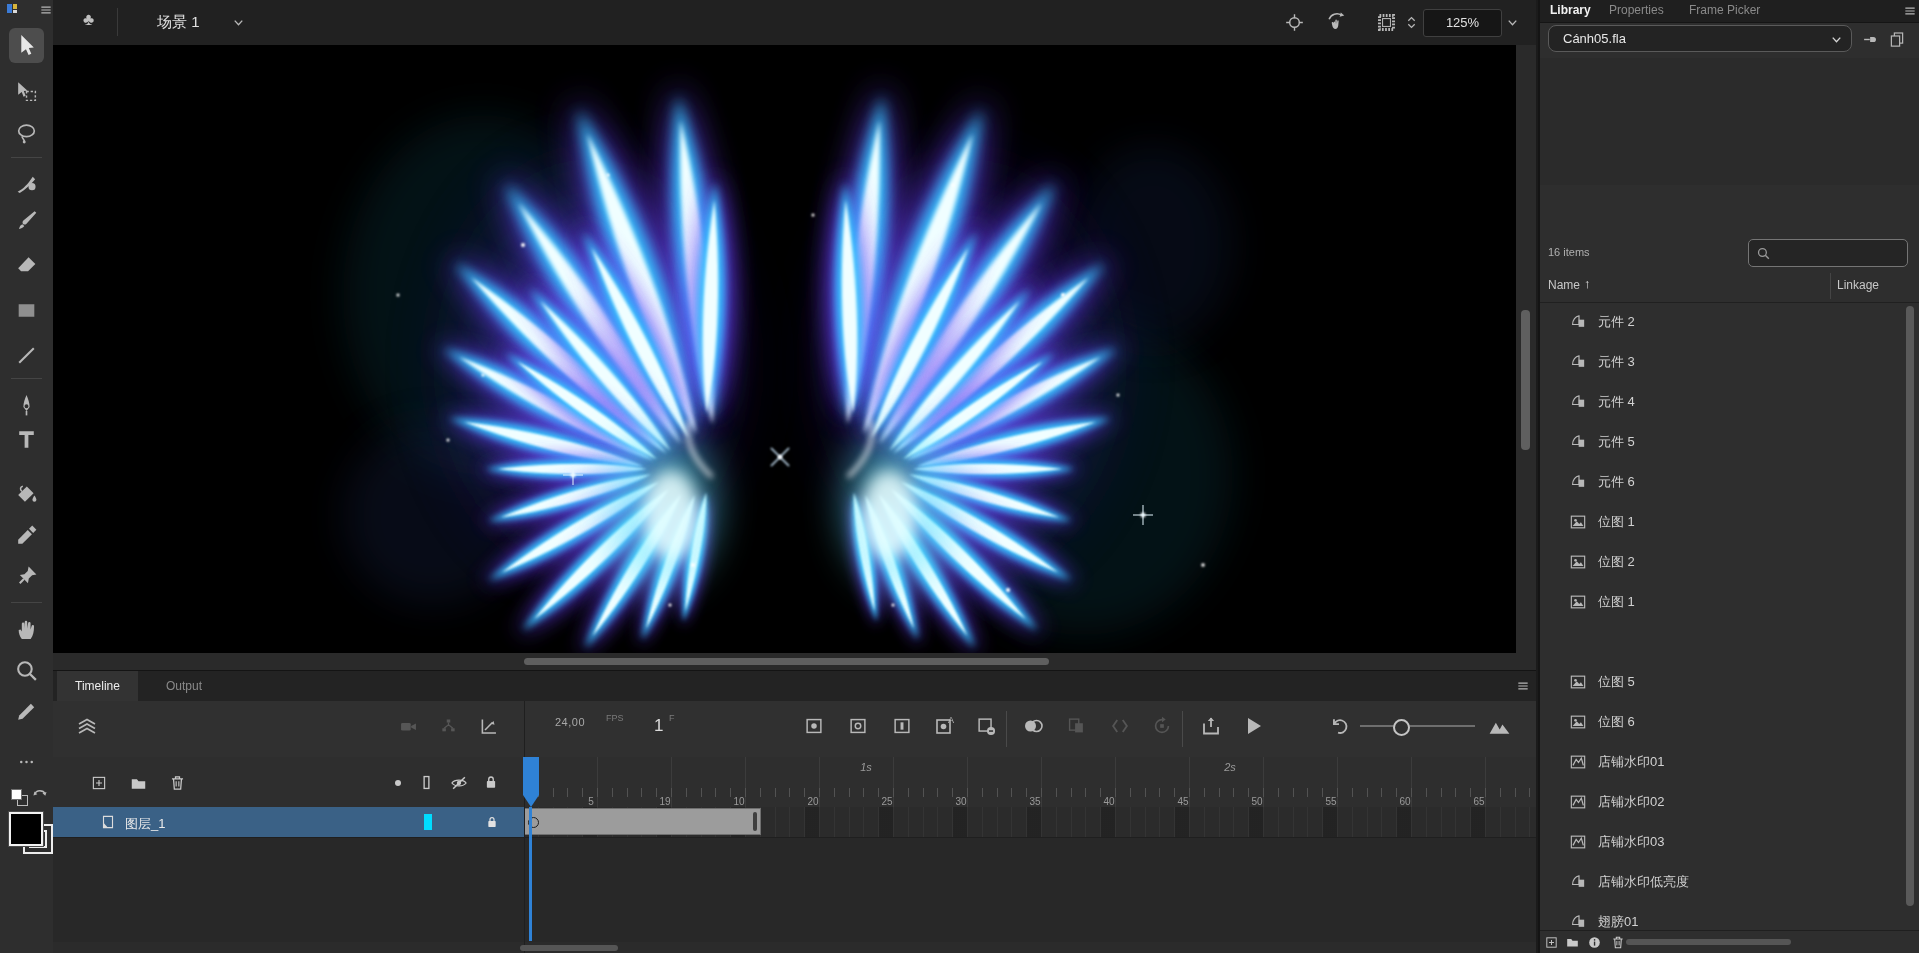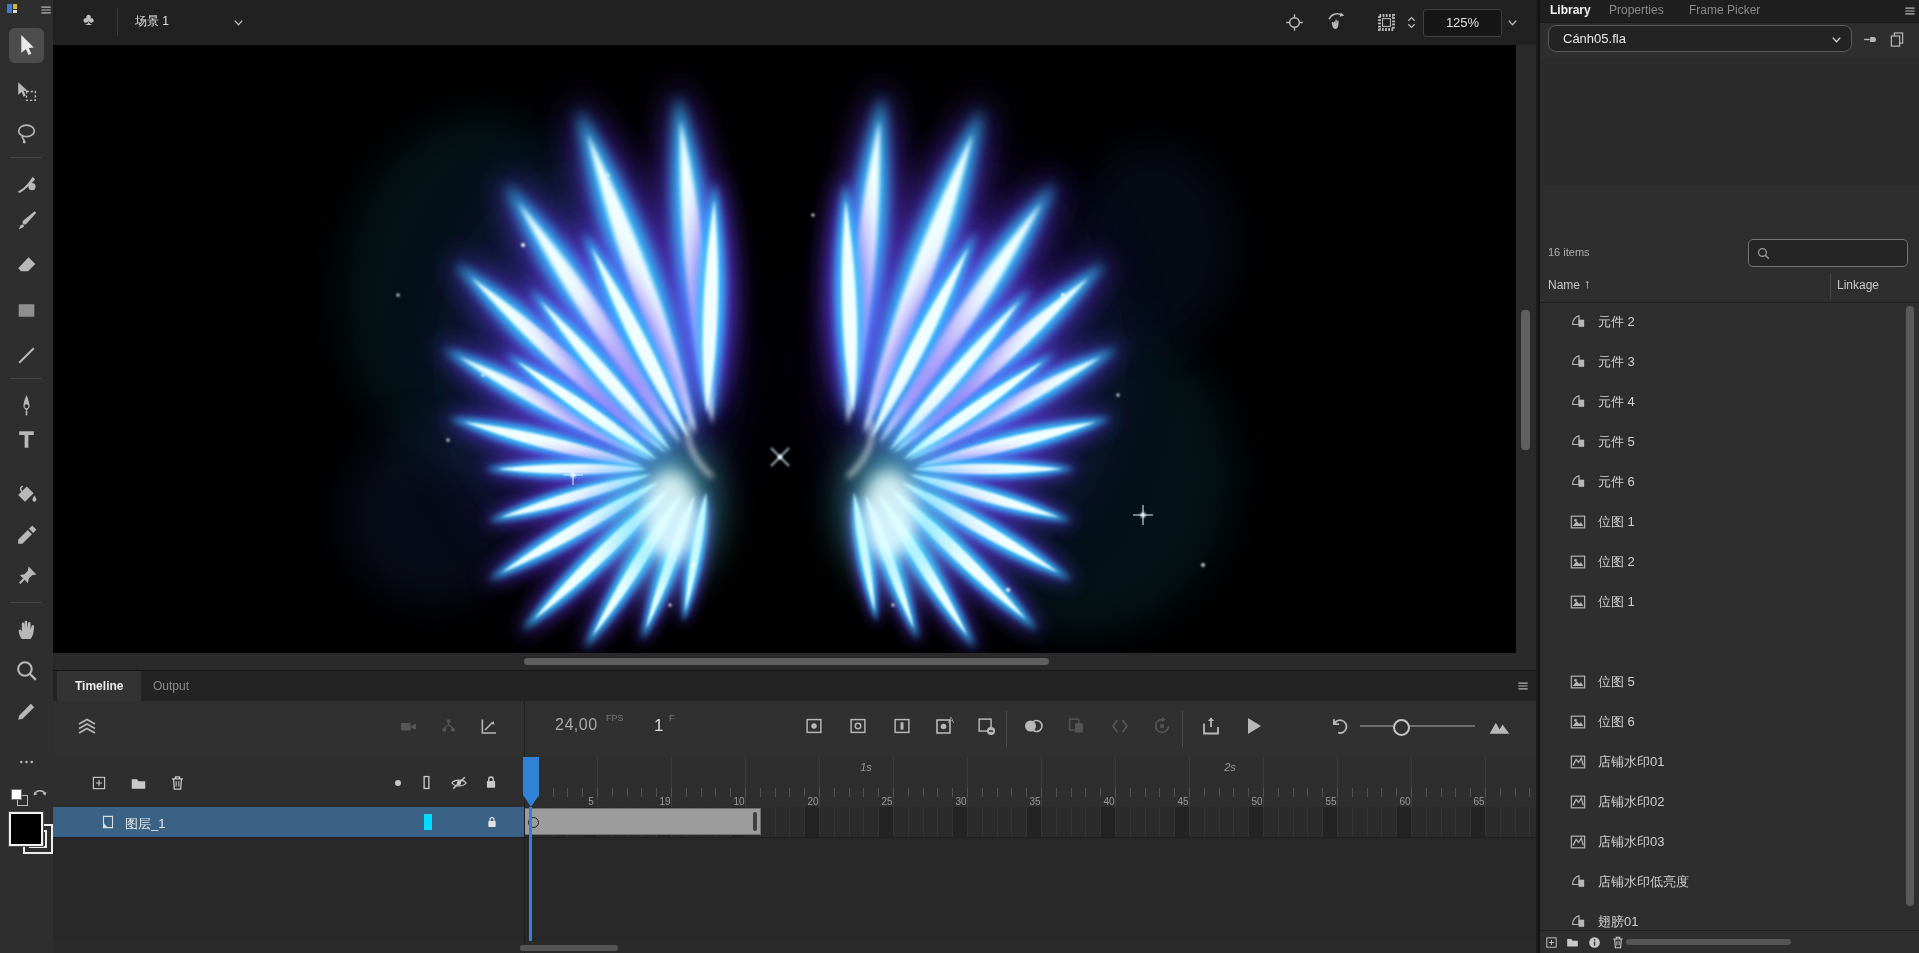--- a/index.html
+++ b/index.html
@@ -22,21 +22,21 @@
 
   
   #stage-wrap{left:53px;top:45px;width:1483px;height:625px;background:#2a2a2a;}
   #stage{position:absolute;left:0;top:0;width:1463px;height:608px;background:#000;overflow:hidden;}
   .sb-thumb{position:absolute;background:#5f5f5f;border-radius:4px;}
 
   
   #timeline{left:53px;top:670px;width:1483px;height:283px;background:#2b2b2b;border-top:1px solid #141414;}
   #tl-tabstrip{position:absolute;left:0;top:0;width:1483px;height:30px;background:#232323;}
   .tl-tab{position:absolute;top:0;height:30px;line-height:30px;padding:0 18px;font-size:12px;}
-  .tl-tab.active{background:#333333;color:#ececec;font-weight:bold;}
+  .tl-tab.active{background:#333333;color:#ececec;}
   .tl-tab.inactive{color:#8a8a8a;}
   #tl-toolbar{position:absolute;left:0;top:30px;width:1483px;height:56px;background:#303030;border-bottom:1px solid #232323;}
   .vsep{position:absolute;top:46px;width:1px;height:36px;background:#4a4a4a;}
   #tl-left-col{position:absolute;left:0;top:86px;width:471px;height:50px;background:#2e2e2e;}
   #tl-ruler{position:absolute;left:471px;top:86px;width:1012px;height:50px;background:#2e2e2e;overflow:hidden;
      background-image:repeating-linear-gradient(90deg,transparent 0 73px,#3c3c3c 73px 74px);}
   #tl-ticks{position:absolute;left:0;top:31px;width:1012px;height:9px;
      background-image:repeating-linear-gradient(90deg,transparent 0 13.8px,#525252 13.8px 14.8px);}
   .ruler-num{position:absolute;top:39px;transform:translateX(-50%);font-size:10px;color:#9a9a9a;}
   .sec-mark{position:absolute;top:4px;transform:translateX(-50%);font-size:11px;font-style:italic;color:#9a9a9a;}
@@ -45,21 +45,21 @@
      background-image:repeating-linear-gradient(90deg,transparent 0 13.8px,#343434 13.8px 14.8px),
                       repeating-linear-gradient(90deg,transparent 0 59.2px,rgba(0,0,0,0.18) 59.2px 74px);}
   #frame-span{position:absolute;left:0;top:1px;width:237px;height:27px;background:#9c9c9c;border:1px solid #6f6f6f;box-sizing:border-box;}
   #kf-circle{position:absolute;left:3px;top:8px;width:9px;height:9px;border:1.6px solid #1f1f1f;border-radius:50%;}
   #span-end{position:absolute;left:228px;top:3px;width:4px;height:19px;background:#3f3f3f;border-radius:2px;}
   #playhead-head{position:absolute;left:470px;top:86px;width:16px;height:50px;background:#2f82d6;
      clip-path:polygon(0 0,100% 0,100% 76%,50% 100%,0 76%);}
   #playhead-line{position:absolute;left:476px;top:136px;width:2.5px;height:134px;background:#2f82d6;}
   #tl-below{position:absolute;left:0;top:166px;width:1483px;height:104px;background:#282828;border-top:1px solid #1f1f1f;}
   #tl-colsep{position:absolute;left:471px;top:30px;width:1px;height:253px;background:#1f1f1f;}
-  .fps{font-size:16px;color:#a8a8a8;letter-spacing:.5px;}
+  .fps{font-size:11px;color:#a8a8a8;letter-spacing:.5px;}
   .fps-sup{font-size:9px;color:#7a7a7a;vertical-align:8px;margin-left:2px;}
   .curfr{font-size:17px;color:#dcdcdc;}
 
   
   #library{left:1538px;top:0;width:381px;height:953px;background:#2e2e2e;border-left:2px solid #141414;}
   #lib-tabstrip{position:absolute;left:0;top:0;width:381px;height:22px;background:#1f1f1f;border-bottom:1px solid #151515;}
   .lib-tab{position:absolute;top:0;height:22px;line-height:20px;font-size:12px;}
   #lib-doc{position:absolute;left:8px;top:25px;width:304px;height:27px;background:#232323;border:1px solid #5a5a5a;border-radius:8px;box-sizing:border-box;color:#e8e8e8;font-size:13px;line-height:25px;}
   #lib-preview{position:absolute;left:0;top:58px;width:381px;height:127px;background:#2b2b2b;}
   #lib-search{position:absolute;left:208px;top:239px;width:160px;height:28px;background:#252525;border:1px solid #757575;border-radius:5px;box-sizing:border-box;}
@@ -406,21 +406,21 @@
       </svg>
     <div class="abs" style="left:23px;top:824px;width:26px;height:26px;border:2px solid #ededed;background:#2e2e2e">
         <div class="abs" style="left:4px;top:4px;width:14px;height:14px;border:2px solid #ededed"></div>
       </div>
     <div class="abs" style="left:9px;top:812px;width:30px;height:30px;background:#000;border:2px solid #f2f2f2;box-shadow:0 0 0 1px #4a4a4a"></div>
   </div>
 
   <div id="topbar" class="abs">
     <span class="abs" style="left:30px;top:10px;font-size:17px;color:#c0c0c0">♣</span>
     <div id="scene-sep"></div>
-    <span class="abs" style="left:82px;top:13px;font-size:12px;color:#e0e0e0">场景 1</span>
+    <span class="abs" style="left:104px;top:13px;font-size:15px;color:#e0e0e0">场景 1</span>
     <svg class="ic abs" style="left:178px;top:15px" width="15" height="15">
         <use href="#i-chevdown"></use>
       </svg>
 
     <svg class="ic abs" style="left:1231px;top:12px" width="21" height="21">
         <use href="#i-crosshair"></use>
       </svg>
     <svg class="ic abs" style="left:1272px;top:11px" width="22" height="22">
         <use href="#i-rotatehand"></use>
       </svg>
@@ -523,21 +523,21 @@
         </g>
       </svg>
     </div>
     <div class="sb-thumb" style="left:471px;top:613px;width:525px;height:7px"></div>
     <div class="sb-thumb" style="left:1468px;top:265px;width:9px;height:140px"></div>
   </div>
 
   <div id="timeline" class="abs">
     <div id="tl-tabstrip">
       <div class="tl-tab active" style="left:4px">Timeline</div>
-      <div class="tl-tab inactive" style="left:82px">Output</div>
+      <div class="tl-tab inactive" style="left:95px">Output</div>
       <svg class="ic abs" style="left:1463px;top:8px" width="14" height="14">
           <use href="#i-menu"></use>
         </svg>
     </div>
 
     <div id="tl-toolbar">
       <svg class="ic abs" style="left:22px;top:14px" width="24" height="24">
           <use href="#i-layers"></use>
         </svg>
       <svg class="ic abs" style="left:345px;top:15px;color:#565656" width="21" height="21">

